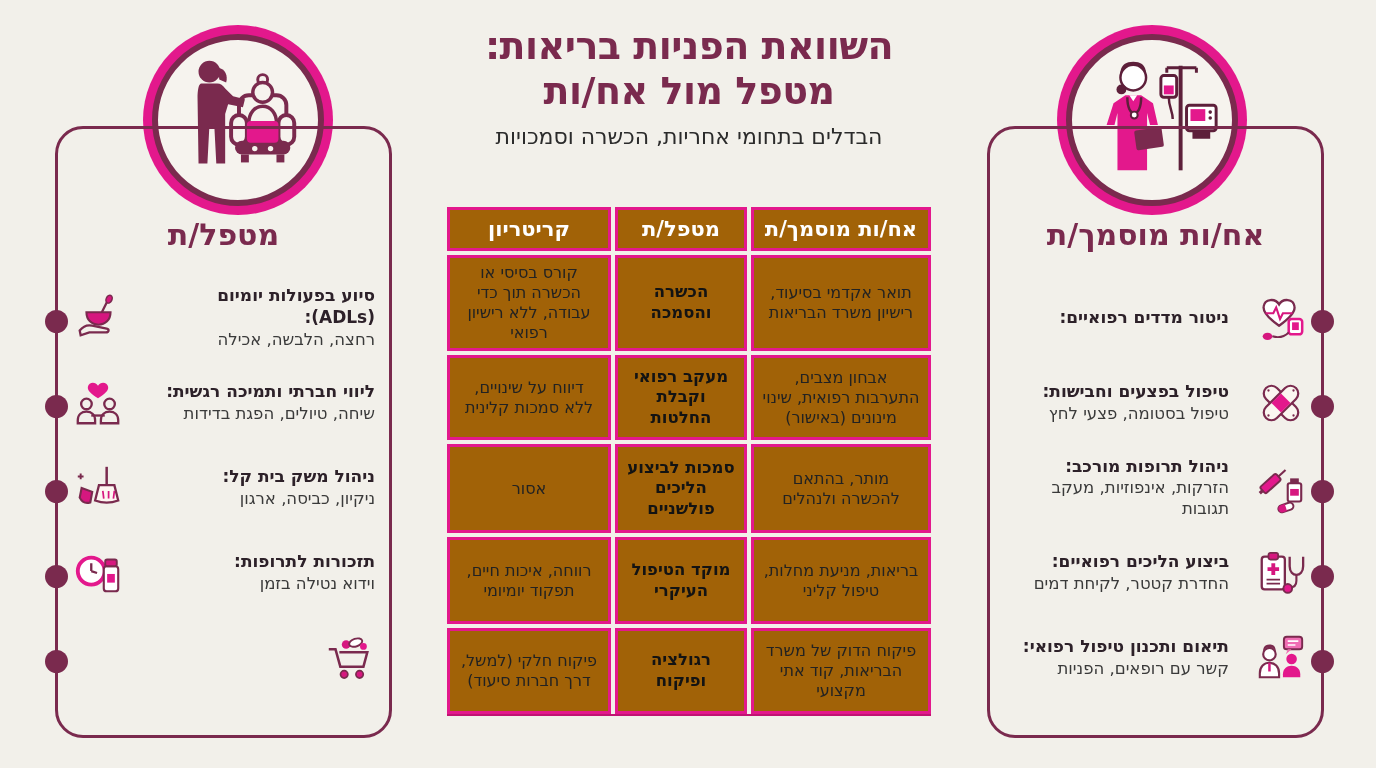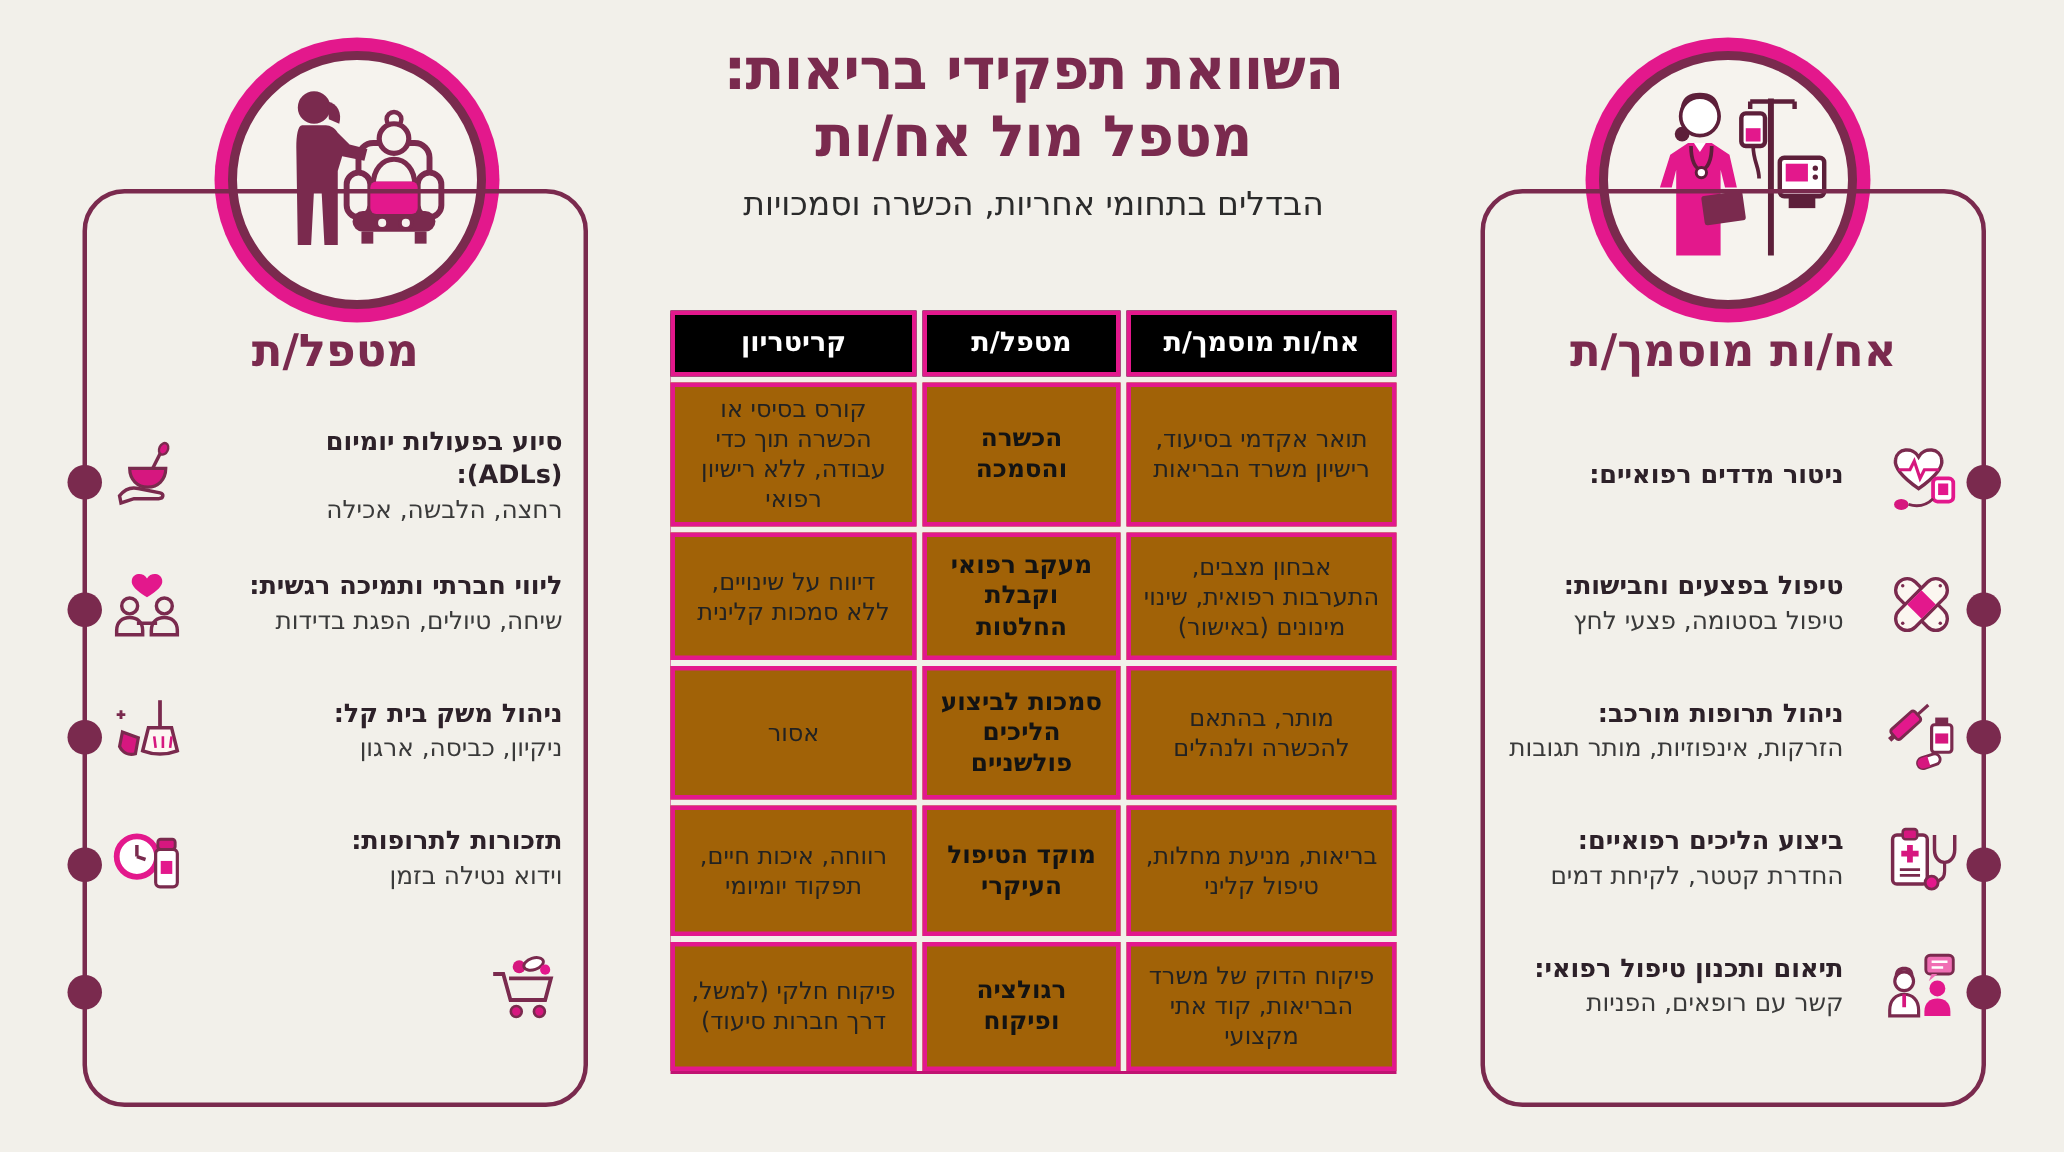--- a/index.html
+++ b/index.html
@@ -36,32 +36,32 @@
   .circle-right { left:1066px; top:34px; }
 
   
   .cmp-table { position:absolute; left:447px; top:207px; width:484px; height:507px;
                display:grid; grid-template-columns:180px 132px 164px;
                grid-template-rows:44px 96px 85px 89px 87px 86px; gap:4px;
                box-shadow:0 2px 0 0 #c01372; }
   .cell { border:3px solid #e3188c; background:#a16207; display:flex; align-items:center;
           justify-content:center; text-align:center; padding:4px 8px;
           font-size:16px; color:#222; line-height:1.25; }
-  .cell-head { background:#000000; color:#ffffff; font-weight:bold; font-size:18px; }
+  .cell-head { background:#a16207; color:#ffffff; font-weight:bold; font-size:21px; }
   .cell-crit { font-weight:bold; color:#131313; font-size:16.5px; }
 
   svg { display:block; }
 </style>
 </head>
 <body>
 
 <div class="canvas">
 
   <div class="title-block">
-    <div class="title-line">השוואת תפקידי בריאות:</div>
+    <div class="title-line">השוואת הפניות בריאות:</div>
     <div class="title-line">מטפל מול אח/ות</div>
     <div class="subtitle">הבדלים בתחומי אחריות, הכשרה וסמכויות</div>
   </div>
 
   <div class="big-circle circle-left">
     <svg width="148" height="148" viewBox="0 0 150 150">
 
       <rect x="76" y="50" width="48" height="46" rx="10" fill="#f6f3ee" stroke="#7a2a4e" stroke-width="4"></rect>
       <rect x="68" y="70" width="16" height="30" rx="8" fill="#f6f3ee" stroke="#7a2a4e" stroke-width="4"></rect>
       <rect x="116" y="70" width="16" height="30" rx="8" fill="#f6f3ee" stroke="#7a2a4e" stroke-width="4"></rect>
@@ -236,21 +236,21 @@
           <rect x="34" y="22" width="14" height="19" rx="2" fill="#fff" stroke="#7a2a4e" stroke-width="2.2"></rect>
           <rect x="36.5" y="17" width="9" height="5" fill="#7a2a4e"></rect>
           <rect x="36.5" y="28" width="9" height="7" fill="#d6177f"></rect>
           <g transform="rotate(-18 32 47)">
             <rect x="24" y="43.5" width="16" height="7.5" rx="3.75" fill="#fff" stroke="#7a2a4e" stroke-width="2"></rect>
             <path d="M27.75 43.5h4.25v7.5h-4.25a3.75 3.75 0 0 1 0-7.5z" fill="#d6177f"></path>
           </g>
         </svg>
         <div class="item-text">
           <div class="item-bold">ניהול תרופות מורכב:</div>
-          <div class="item-sub">הזרקות, אינפוזיות, מותר תגובות</div>
+          <div class="item-sub">הזרקות, אינפוזיות, מעקב תגובות</div>
         </div>
       </div>
 
       <div class="item">
         <svg class="item-icon" viewBox="0 0 54 54">
           <rect x="7" y="10" width="24" height="34" rx="3" fill="#fff" stroke="#7a2a4e" stroke-width="2.4"></rect>
           <rect x="14" y="6" width="10" height="7" rx="2" fill="#d6177f" stroke="#7a2a4e" stroke-width="1.8"></rect>
           <path d="M17 17h4v4h4v4h-4v4h-4v-4h-4v-4h4z" fill="#d6177f"></path>
           <path d="M12 34h14M12 38h14" stroke="#7a2a4e" stroke-width="1.8"></path>
           <path d="M36 10v10c0 6 3.5 9 7 9s7-3 7-9V10" fill="none" stroke="#7a2a4e" stroke-width="2.4"></path>

